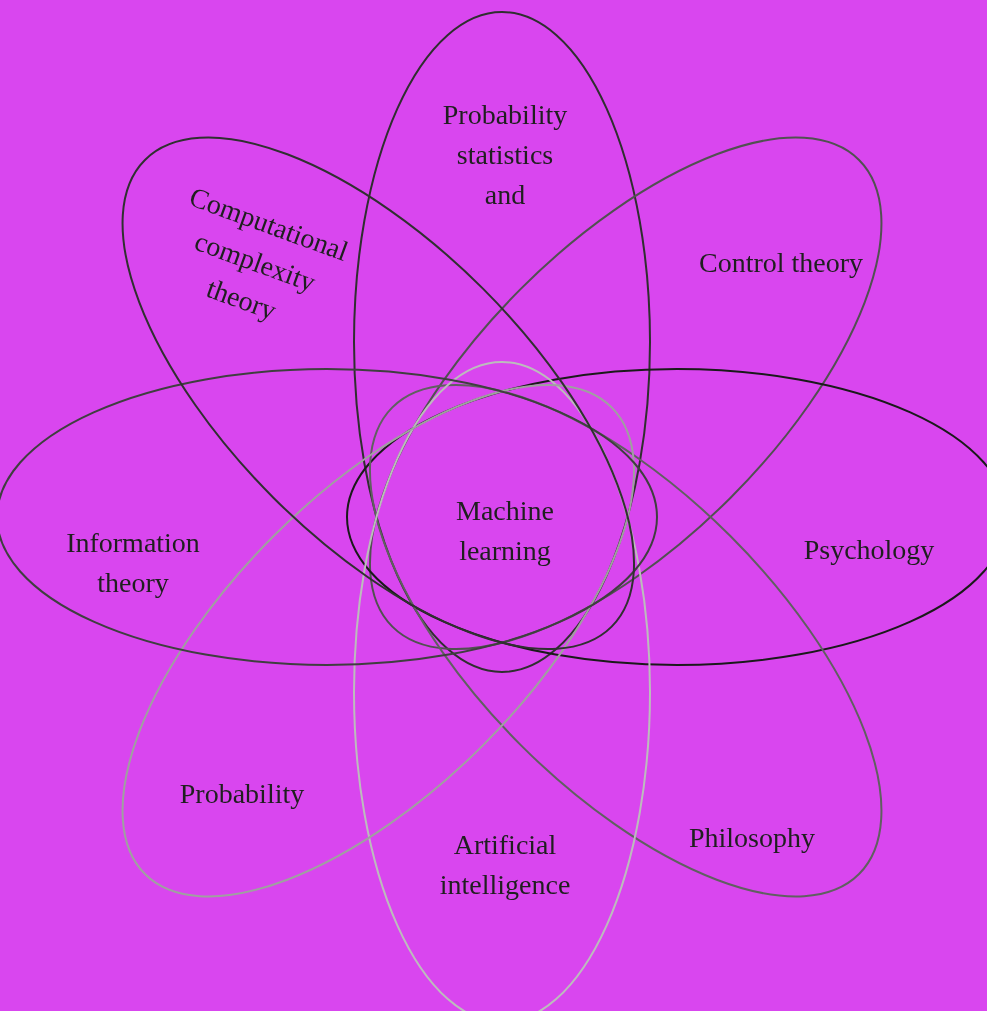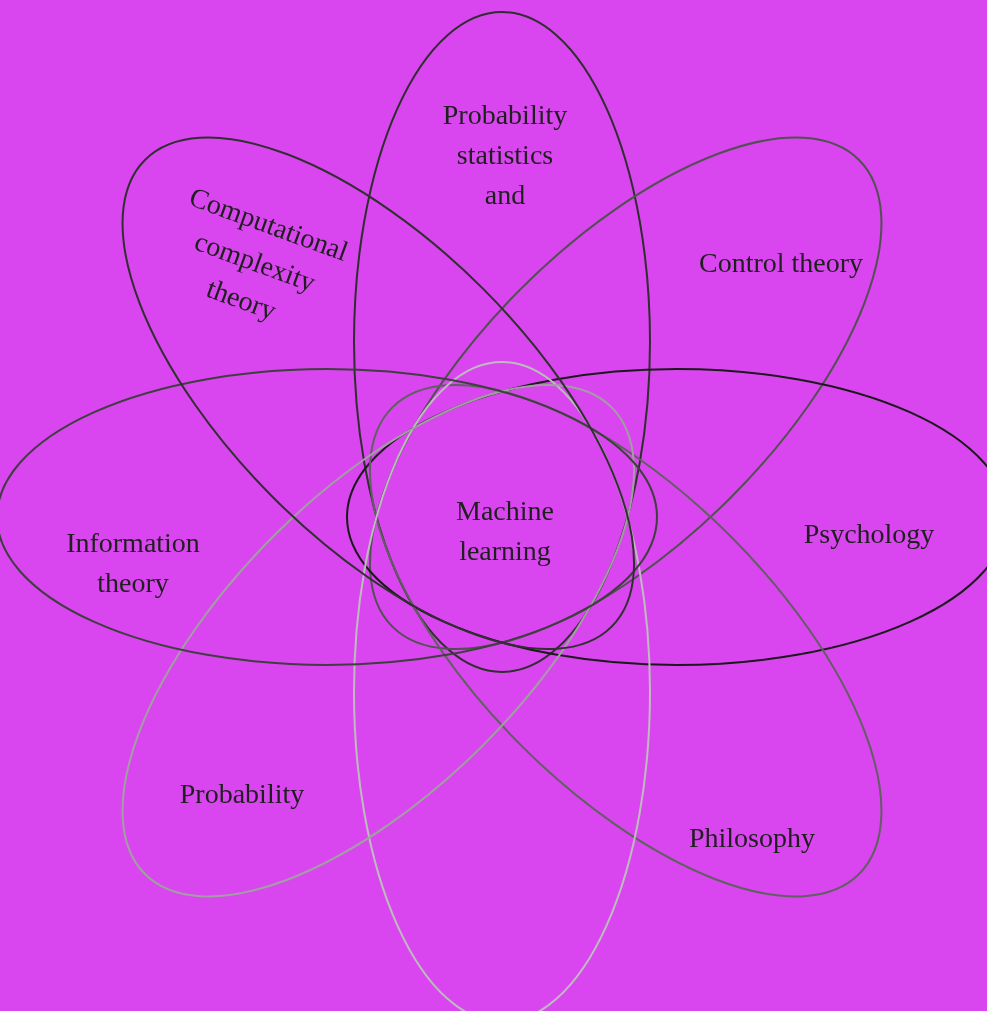--- a/index.html
+++ b/index.html
@@ -55,27 +55,29 @@
     </svg>
   <div id="labels" class="labels-layer">
       <div class="label" style="left: 505px; top: 155px; transform: translate(-50%, -50%) rotate(0deg);">
         <div>Probability</div>
         <div>statistics</div>
         <div>and</div>
       </div>
       <div class="label" style="left: 781px; top: 245px; transform: translate(-50%, -50%) rotate(0deg); margin-top: 18px;">
         <div>Control theory</div>
       </div>
-      <div class="label" style="left: 869px; top: 534px; transform: translate(-50%, -50%) rotate(0deg);">
+      <div class="label" style="left: 869px; top: 550px; transform: translate(-50%, -50%) rotate(0deg);">
         <div>Psychology</div>
       </div>
       <div class="label" style="left: 752px; top: 794px; transform: translate(-50%, -50%) rotate(0deg); margin-top: 44px;">
         <div>Philosophy</div>
       </div>
       <div class="label" style="left: 505px; top: 865px; transform: translate(-50%, -50%) rotate(0deg);">
+        <div>Artificial</div>
+        <div>intelligence</div>
       </div>
       <div class="label" style="left: 242px; top: 794px; transform: translate(-50%, -50%) rotate(0deg);">
         <div>Probability</div>
       </div>
       <div class="label" style="left: 133px; top: 523px; transform: translate(-50%, -50%) rotate(0deg); margin-top: 40px;">
         <div>Information</div>
         <div>theory</div>
       </div>
       <div class="label" style="left: 255px; top: 262px; transform: translate(-50%, -50%) rotate(20deg);">
         <div>Computational</div>

